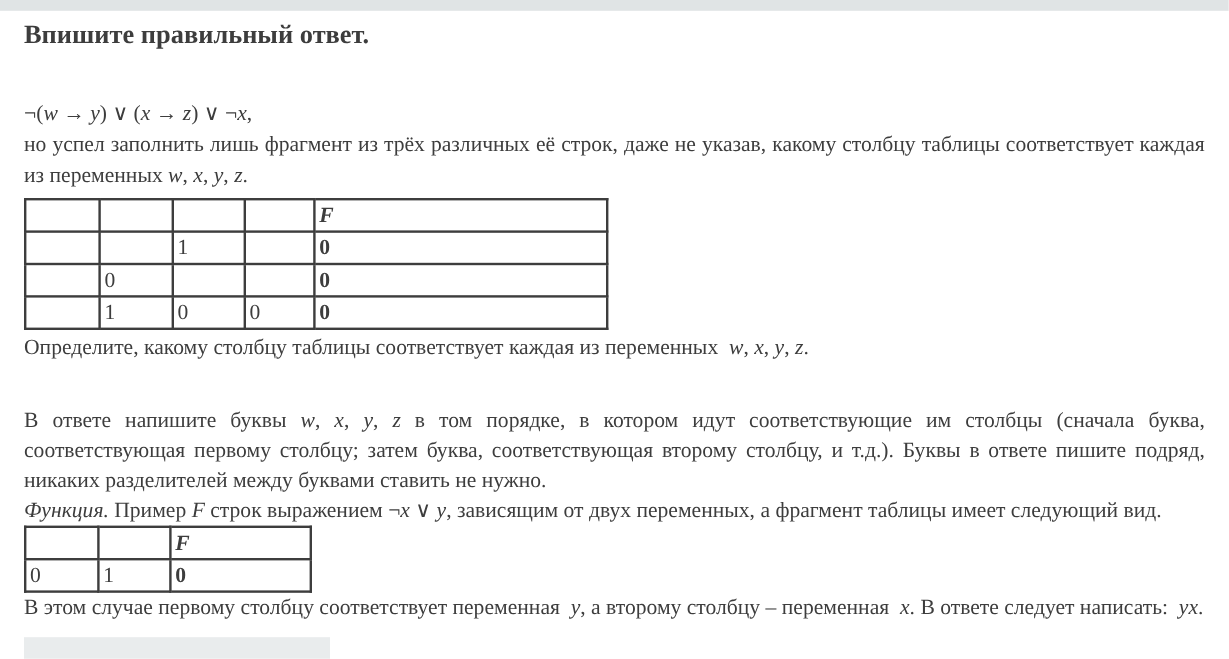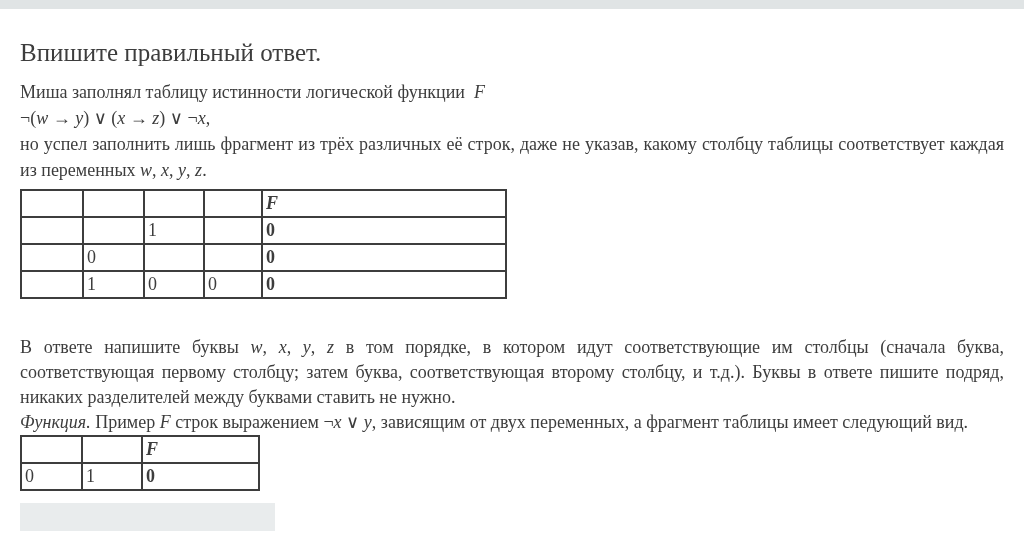--- a/index.html
+++ b/index.html
@@ -12,24 +12,23 @@
   }
   .topbar {
     width: 100%; height: 9px;
     background: #e0e4e5;
   }
   .content {
     padding: 7px 20px 0 20px;
     font-size: 18px;
   }
   .title {
-    font-weight: normal;
-    font-size: 25px;
+    font-weight: bold;
+    font-size: 22px;
     line-height: 26px;
-    margin-top: 24px;
   }
   .para1 {
     margin-top: 13px;
     line-height: 26px;
     text-align: justify;
   }
   .midblock { margin-top: 2px; }
   .line25 { line-height: 25px; }
   .justify { text-align: justify; margin-top: 36px; }
   table.ttable {
@@ -81,21 +80,21 @@
 </head>
 <body>
 
 <div class="topbar"></div>
 
 <div class="content">
 
   <div class="title">Впишите правильный ответ.</div>
 
   <div class="para1">
-    <span><span>Миша заполнял таблицу истинности логической функции &nbsp;</span><span style="font-style: italic;">F</span></span><br>
+    <br>
     <span><span>¬(</span><span style="font-style: italic;">w</span><span> → </span><span style="font-style: italic;">y</span><span>) ∨ (</span><span style="font-style: italic;">x</span><span> → </span><span style="font-style: italic;">z</span><span>) ∨ ¬</span><span style="font-style: italic;">x</span><span>,</span></span><br>
     <span><span>но успел заполнить лишь фрагмент из трёх различных её строк, даже не указав, какому столбцу таблицы соответствует каждая из переменных </span><span style="font-style: italic;">w</span><span>, </span><span style="font-style: italic;">x</span><span>, </span><span style="font-style: italic;">y</span><span>, </span><span style="font-style: italic;">z</span><span>.</span></span>
   </div>
 
   <table class="ttable" id="main-table">
       <colgroup>
         <col>
         <col>
         <col>
         <col>
@@ -129,20 +128,21 @@
           <td></td>
           <td>1</td>
           <td>0</td>
           <td>0</td>
           <td>0</td>
         </tr>
       </tbody>
     </table>
 
   <div class="midblock line25">
+    <div><span>Определите, какому столбцу таблицы соответствует каждая из переменных &nbsp;</span><span style="font-style: italic;">w</span><span>, </span><span style="font-style: italic;">x</span><span>, </span><span style="font-style: italic;">y</span><span>, </span><span style="font-style: italic;">z</span><span>.</span></div>
     <div class="justify"><span>В ответе напишите буквы </span><span style="font-style: italic;">w</span><span>, </span><span style="font-style: italic;">x</span><span>, </span><span style="font-style: italic;">y</span><span>, </span><span style="font-style: italic;">z</span><span> в том порядке, в котором идут соответствующие им столбцы (сначала буква, соответствующая первому столбцу; затем буква, соответствующая второму столбцу, и т.д.). Буквы в ответе пишите подряд, никаких разделителей между буквами ставить не нужно.</span></div>
     <div><span style="font-style: italic;">Функция.</span><span> Пример </span><span style="font-style: italic;">F</span><span> строк выражением ¬</span><span style="font-style: italic;">x</span><span> ∨ </span><span style="font-style: italic;">y</span><span>, зависящим от двух переменных, а фрагмент таблицы имеет следующий вид.</span></div>
   </div>
 
   <table class="ttable" id="example-table">
       <colgroup>
         <col>
         <col>
         <col>
       </colgroup>
@@ -155,16 +155,17 @@
       </thead>
       <tbody>
         <tr>
           <td>0</td>
           <td>1</td>
           <td>0</td>
         </tr>
       </tbody>
     </table>
 
+  <div class="final-line"><span>В этом случае первому столбцу соответствует переменная &nbsp;</span><span style="font-style: italic;">y</span><span>, а второму столбцу – переменная &nbsp;</span><span style="font-style: italic;">x</span><span>. В ответе следует написать: &nbsp;</span><span style="font-style: italic;">yx</span><span>.</span></div>
 
   <input type="text" class="answer-input" value="" style="">
 
 </div>
 
 </body></html>

